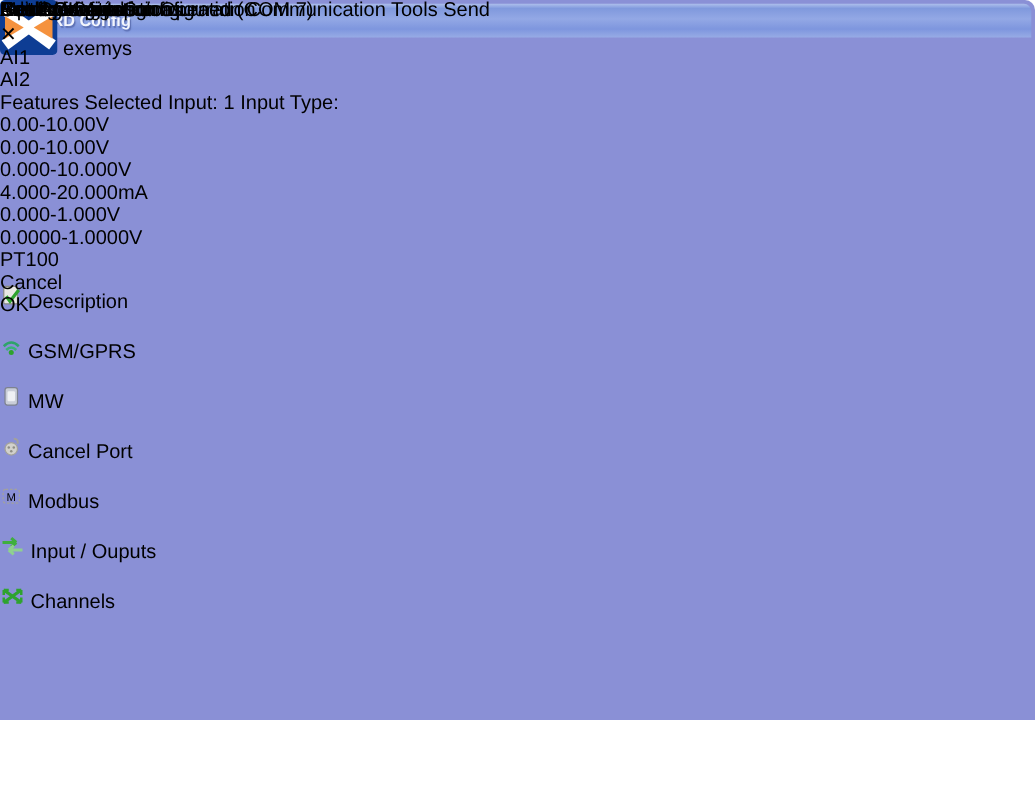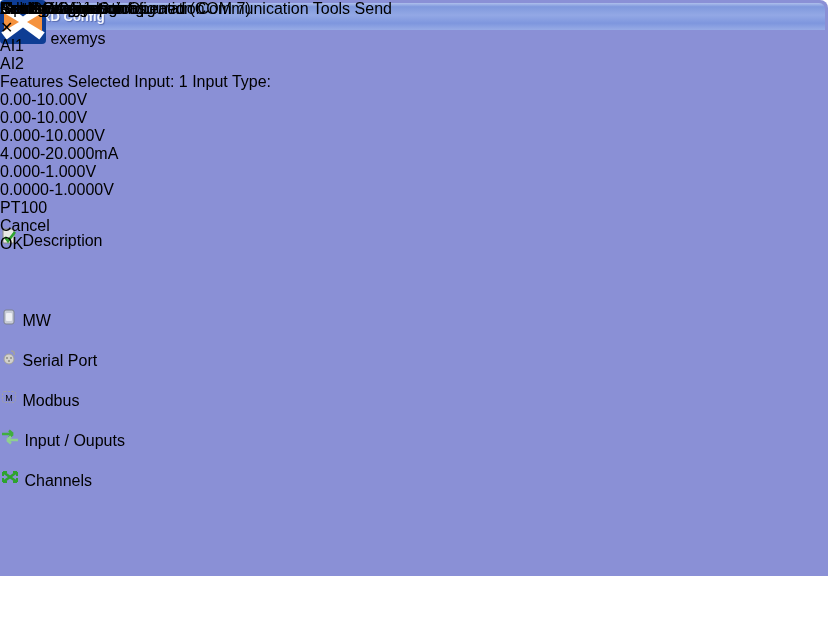--- a/index.html
+++ b/index.html
@@ -222,40 +222,50 @@
 
     <div class="abs pill" style="top:228px">
       <span class="picon">
         <svg width="18" height="18" viewBox="0 0 18 18">
             <rect x="3" y="1" width="11" height="14" rx="1" fill="#e8e8e4" stroke="#8a8a84"></rect>
             <path d="M5,9 L8,13 L15,4" stroke="#2ea32e" stroke-width="2.6" fill="none"></path>
           </svg>
       </span>
       <span class="plabel">Description</span>
     </div>
+    <div class="abs pill" style="top:268px">
+      <span class="picon">
+        <svg width="18" height="18" viewBox="0 0 18 18">
+            <path d="M3,9 Q9,3 15,9" stroke="#2ea36a" stroke-width="2" fill="none"></path>
+            <path d="M5,12 Q9,8 13,12" stroke="#39b377" stroke-width="2" fill="none"></path>
+            <circle cx="9" cy="14" r="2" fill="#2ea32e"></circle>
+          </svg>
+      </span>
+      <span class="plabel">GSM/GPRS</span>
+    </div>
     <div class="abs pill" style="top:308px">
       <span class="picon">
         <svg width="18" height="18" viewBox="0 0 18 18">
             <rect x="4" y="2" width="10" height="14" rx="2" fill="#c9cdd8" stroke="#7d8290"></rect>
             <rect x="6" y="5" width="6" height="8" rx="1" fill="#eef0f4"></rect>
           </svg>
       </span>
       <span class="plabel">MW</span>
     </div>
     <div class="abs pill disabled" style="top:348px">
       <span class="picon">
         <svg width="18" height="18" viewBox="0 0 18 18">
             <circle cx="9" cy="11" r="5" fill="#d2d1cc" stroke="#a3a29b"></circle>
             <path d="M11,3 Q15,3 14,7" stroke="#a3a29b" stroke-width="1.6" fill="none"></path>
             <circle cx="7" cy="10" r="1" fill="#8e8d86"></circle>
             <circle cx="11" cy="10" r="1" fill="#8e8d86"></circle>
             <circle cx="9" cy="13" r="1" fill="#8e8d86"></circle>
           </svg>
       </span>
-      <span class="plabel">Serial Port</span>
+      <span class="plabel">Cancel Port</span>
     </div>
     <div class="abs pill disabled" style="top:388px">
       <span class="picon">
         <svg width="18" height="18" viewBox="0 0 18 18">
             <rect x="2.5" y="3.5" width="13" height="11" rx="2" fill="none" stroke="#a3a29b" stroke-dasharray="2,1.5"></rect>
             <text x="9" y="12.5" font-size="9" font-family="Liberation Sans, sans-serif" fill="#9a99 92" text-anchor="middle">M</text>
           </svg>
       </span>
       <span class="plabel">Modbus</span>
     </div>

